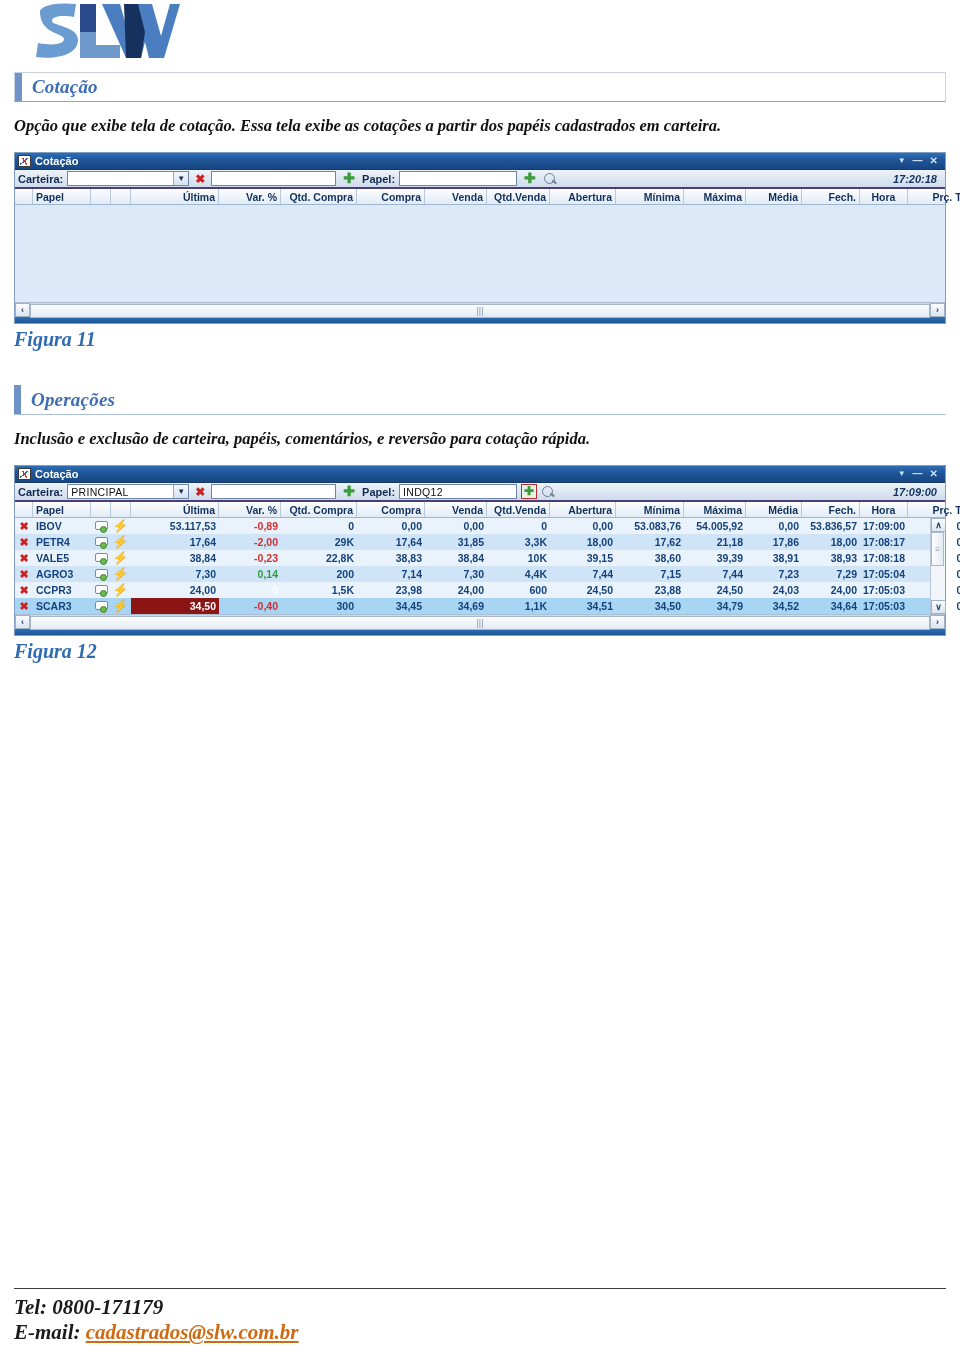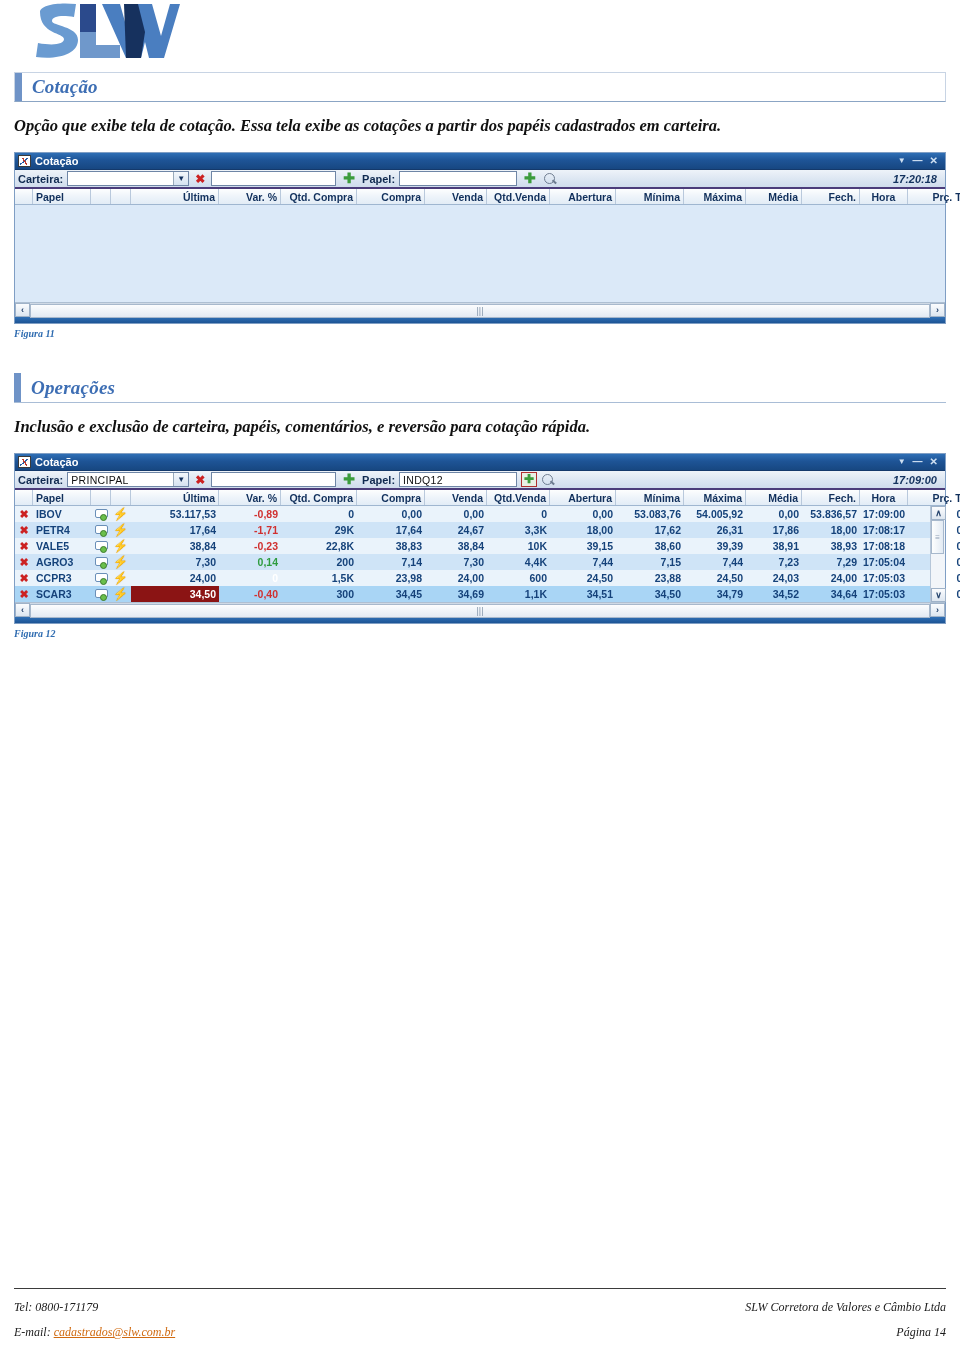--- a/index.html
+++ b/index.html
@@ -54,21 +54,21 @@
     line-height: 28px;
     color: #111;
     margin: 10px 0 12px 0;
     text-align: justify;
   }
 
   .fig-caption {
     font-family: "Liberation Serif", serif;
     font-weight: bold;
     font-style: italic;
-    font-size: 10px;
+    font-size: 20px;
     color: #2e6bb0;
     margin: 4px 0 0 0;
   }
 
   .spacer-lg { height: 34px; }
   .spacer-md { height: 20px; }
 
   
   .app-window {
     width: 932px;
@@ -282,21 +282,21 @@
     background: linear-gradient(to bottom,#2f6fb5,#1d5495);
   }
 
   
   .footer {
     position: absolute;
     left: 14px; right: 14px; bottom: 8px;
   }
   .footer-rule { border-top: 1.3px solid #3b3b3b; margin-bottom: 6px; }
   .footer-grid { display: flex; justify-content: space-between; }
-  .footer-col { font-family: "Liberation Serif", serif; font-style: italic; font-size: 12px; line-height: 25px; }
+  .footer-col { font-family: "Liberation Serif", serif; font-style: italic; font-size: 21px; line-height: 25px; font-weight: bold; }
   .footer-col.right { text-align: right; }
   .mail-link { color: #d06a10; text-decoration: underline; }
 </style>
 </head>
 <body>
 
 <div class="page">
 
   <div class="logo-wrap">
     <svg class="logo-svg" width="152" height="66" viewBox="0 0 152 66">
@@ -473,28 +473,28 @@
               <span class="cell-x">✖</span>
             </div>
             <div class="gc left" style="width: 58px;">PETR4</div>
             <div class="gc center center" style="width: 20px;">
               <span class="icon-comment"></span>
             </div>
             <div class="gc center center" style="width: 20px;">
               <span class="icon-bolt">⚡</span>
             </div>
             <div class="gc" style="width: 88px;">17,64</div>
-            <div class="gc neg" style="width: 62px;">-1,71</div>
+            <div class="gc neg" style="width: 62px;">-2,00</div>
             <div class="gc" style="width: 76px;">29K</div>
             <div class="gc" style="width: 68px;">17,64</div>
-            <div class="gc" style="width: 62px;">24,67</div>
+            <div class="gc" style="width: 62px;">31,85</div>
             <div class="gc" style="width: 63px;">3,3K</div>
             <div class="gc" style="width: 66px;">18,00</div>
             <div class="gc" style="width: 68px;">17,62</div>
-            <div class="gc" style="width: 62px;">26,31</div>
+            <div class="gc" style="width: 62px;">21,18</div>
             <div class="gc" style="width: 56px;">17,86</div>
             <div class="gc" style="width: 58px;">18,00</div>
             <div class="gc center" style="width: 48px;">17:08:17</div>
             <div class="gc" style="width: 72px;">0,00</div>
           </div>
           <div class="grid-row odd">
             <div class="gc center center" style="width: 18px;">
               <span class="cell-x">✖</span>
             </div>
             <div class="gc left" style="width: 58px;">VALE5</div>
@@ -619,20 +619,16 @@
 
   <div class="footer">
     <div class="footer-rule"></div>
     <div class="footer-grid">
       <div class="footer-col">
         <div>Tel: 0800-171179</div>
         <div>
           <span>E-mail: </span><span class="mail-link">cadastrados@slw.com.br</span>
         </div>
       </div>
-      <div class="footer-col right">
-        <div>SLW Corretora de Valores e Câmbio Ltda</div>
-        <div>Página 14</div>
-      </div>
     </div>
   </div>
 
 </div>
 
 </body></html>

